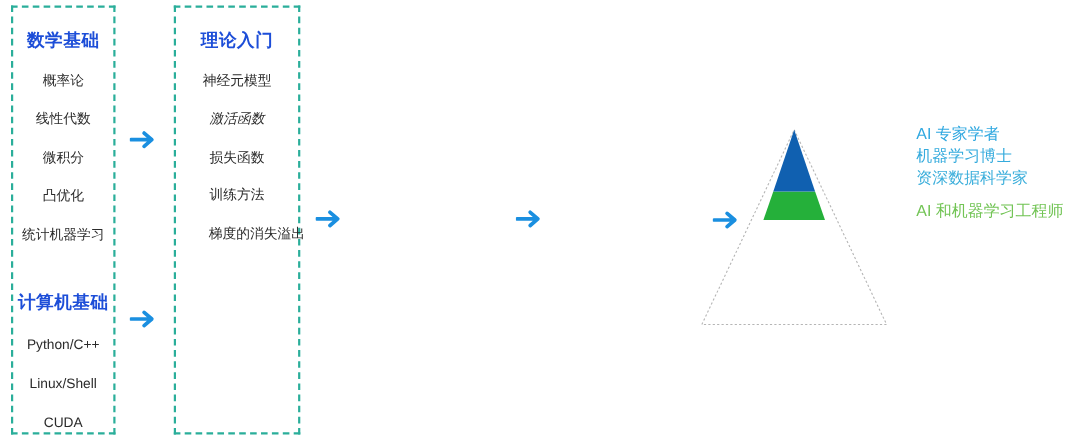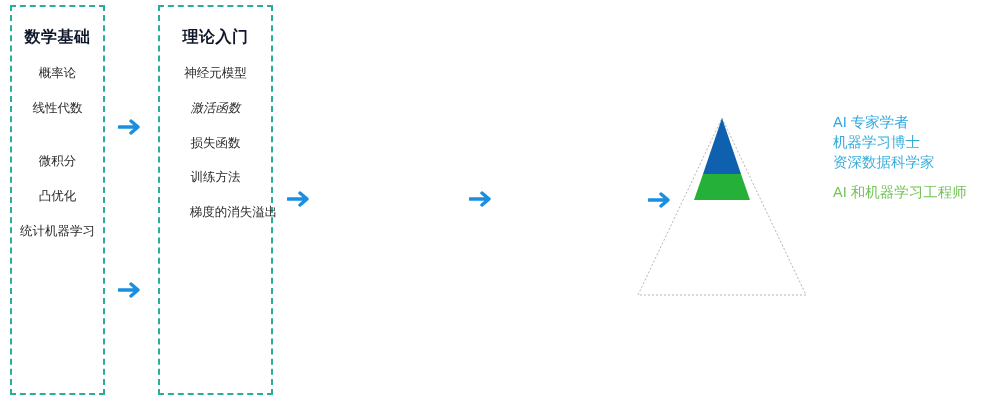--- a/index.html
+++ b/index.html
@@ -43,21 +43,21 @@
   .group {
     display: flex;
     flex-direction: column;
     align-items: center;
     width: 100%;
   }
 
   .stage-title {
     font-weight: bold;
     font-size: 16px;
-    color: #0f172a;
+    color: #1d4ed8;
     letter-spacing: 0.5px;
     white-space: nowrap;
   }
   .stage-item {
     font-size: 12.5px;
     color: #2b2b2b;
     white-space: nowrap;
     text-align: center;
     line-height: 1.1;
   }
@@ -110,25 +110,32 @@
 <body>
 
 <div id="canvas">
 
   <div class="stage-stack col-tall" style="left:10px; top:5px; width:95px; height:390px;">
 
     <div class="group" style="margin-top:10px;">
       <div class="stage-title">数学基础</div>
       <div class="stage-item" style="margin-top:19px;">概率论</div>
       <div class="stage-item" style="margin-top:21px;">线性代数</div>
-      <div class="stage-item" style="margin-top:39px;">微积分</div>
+      <div class="stage-item" style="margin-top:21px;">微积分</div>
       <div class="stage-item" style="margin-top:22px;">凸优化</div>
       <div class="stage-item" style="margin-top:21px;">统计机器学习</div>
     </div>
 
+    <div class="group" style="margin-top:44px;">
+      <div class="stage-title">计算机基础</div>
+      <div class="stage-item" style="margin-top:21px;">Python/C++</div>
+      <div class="stage-item" style="margin-top:22px;">Linux/Shell</div>
+      <div class="stage-item" style="margin-top:22px;">CUDA</div>
+
+    </div>
   </div>
 
   <div class="stage-stack col-tall" style="left:158px; top:5px; width:115px; height:390px;">
 
     <div class="group" style="margin-top:10px;">
       <div class="stage-title">理论入门</div>
       <div class="stage-item" style="margin-top:19px;">神经元模型</div>
       <div class="stage-item" style="margin-top:21px;font-style:italic;">激活函数</div>
       <div class="stage-item" style="margin-top:21px;">损失函数</div>
       <div class="stage-item" style="margin-top:21px;">训练方法</div>

